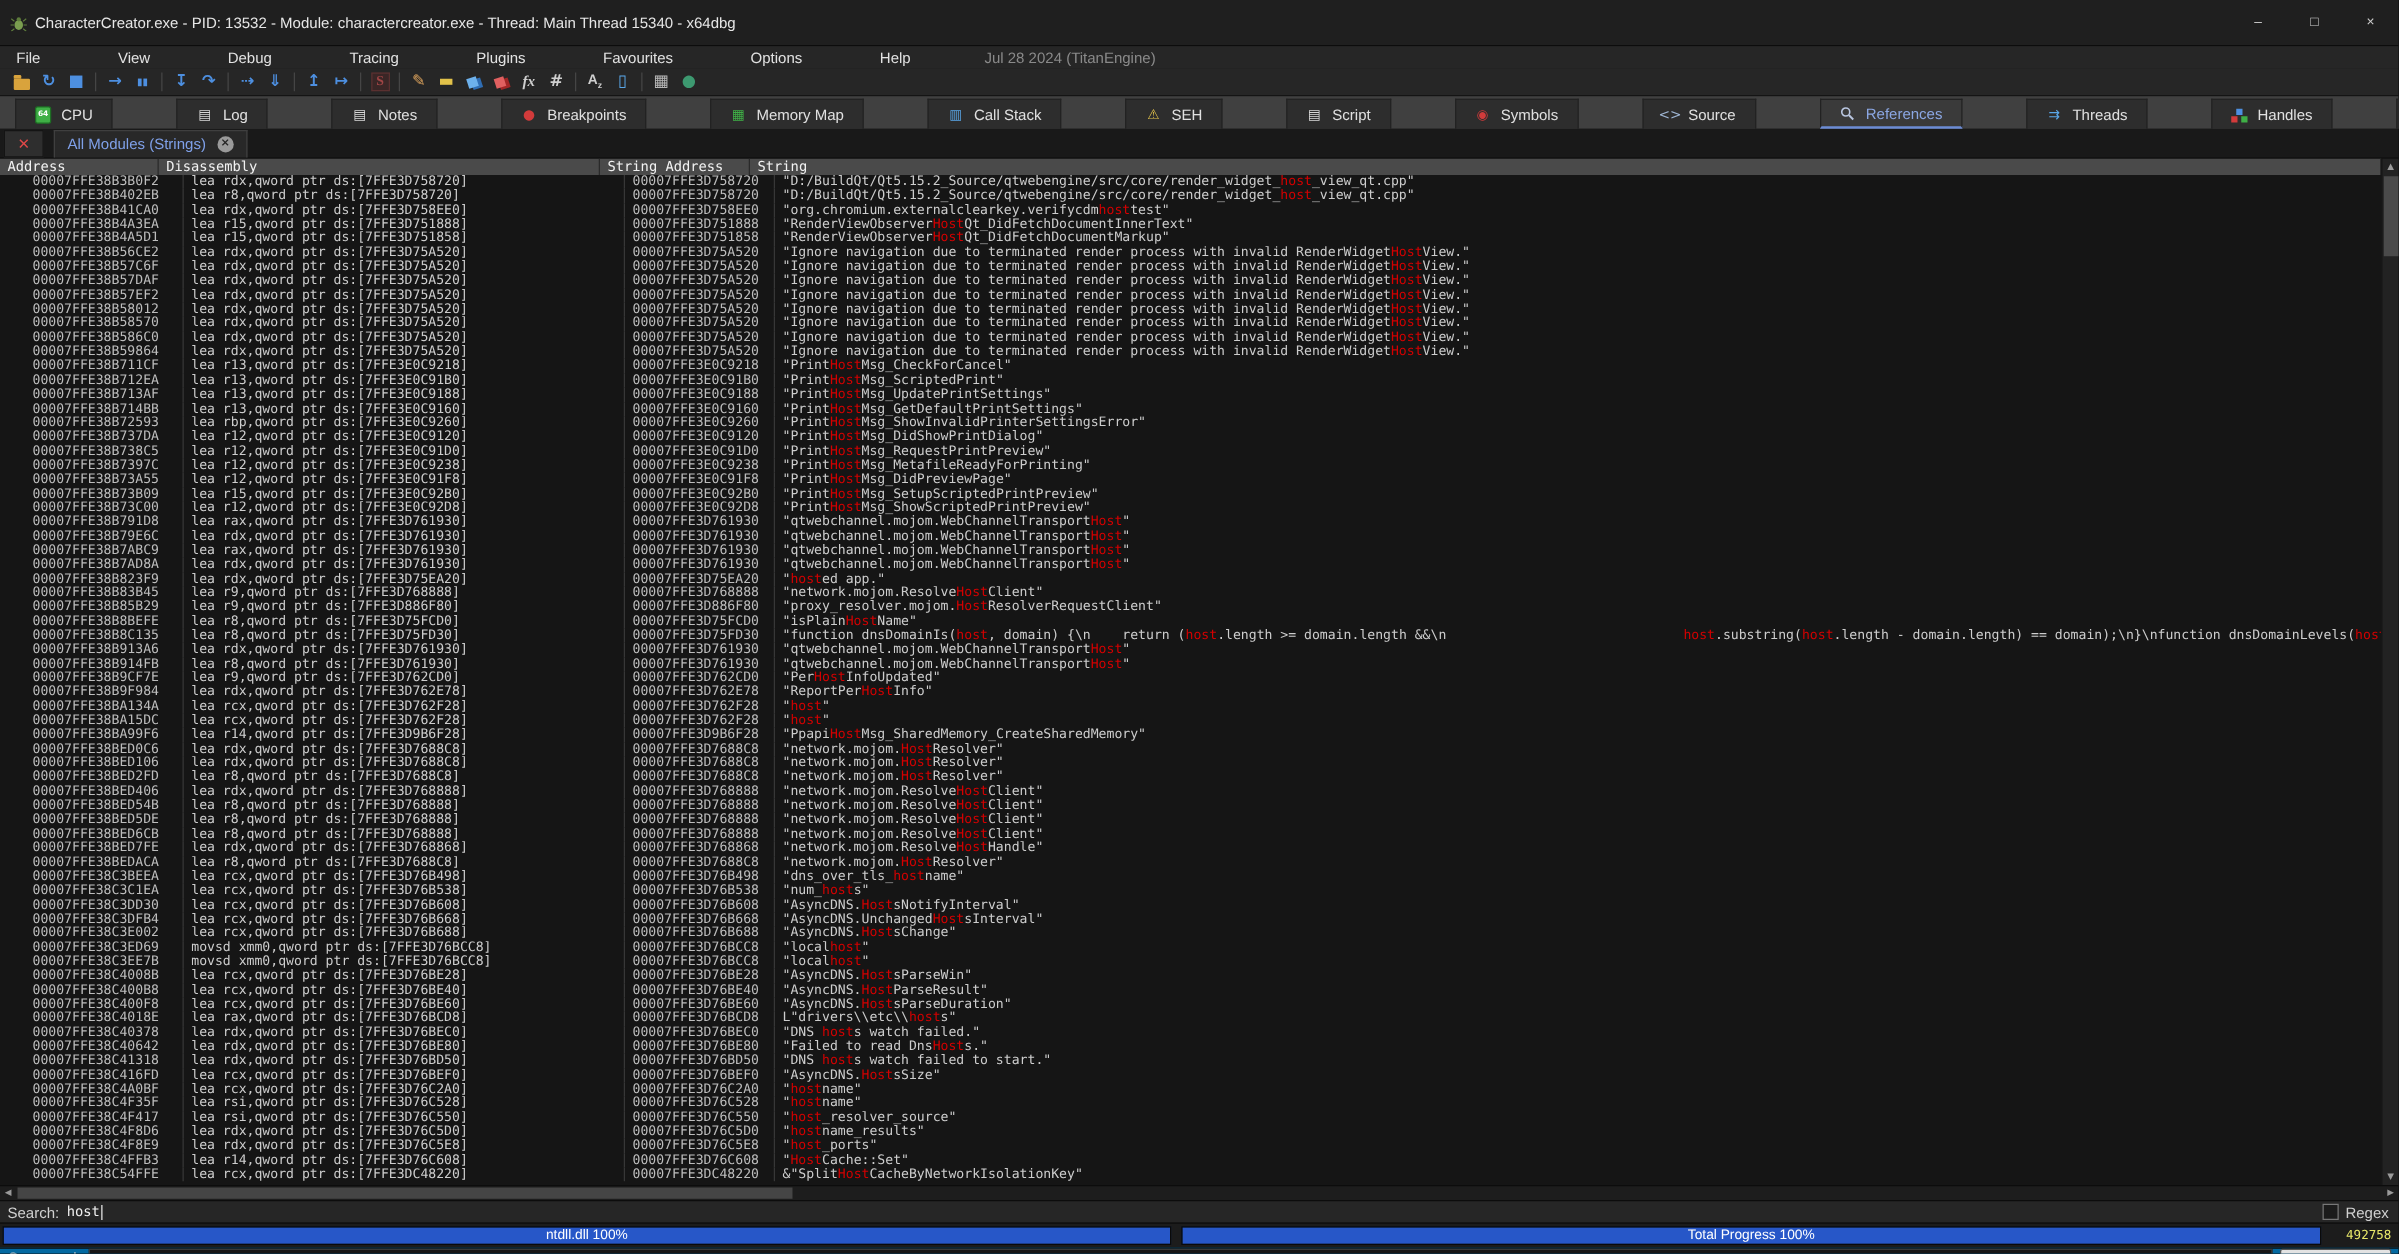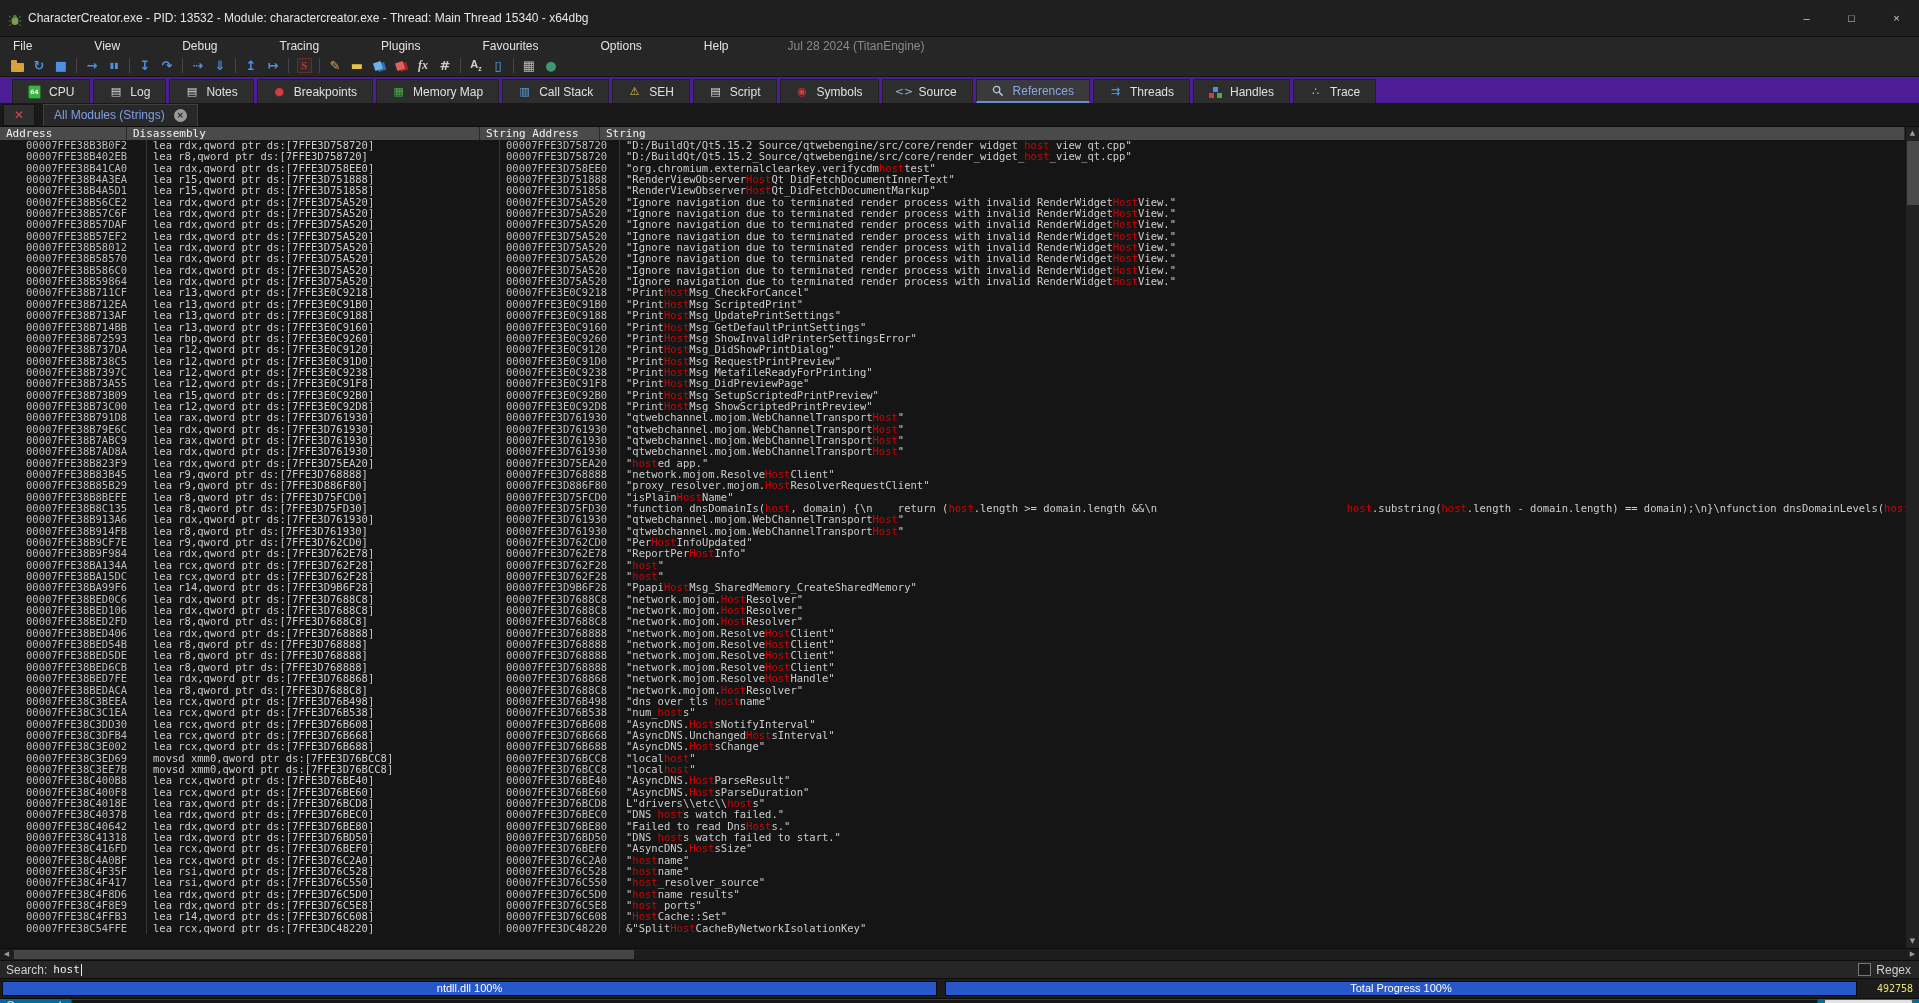--- a/index.html
+++ b/index.html
@@ -23,21 +23,21 @@
   .icon-folder::before{content:"";position:absolute;top:-3px;left:0;width:6px;height:3px;background:#d9a33c;border-radius:1px 1px 0 0;}
   .icon-cards{width:8px;height:8px;display:inline-block;transform:rotate(-18deg);margin-right:3px;}
   .icon-cards.blue{background:#6db1ec;box-shadow:3px 2px 0 #2f6db3;}
   .icon-cards.red{background:#e06060;box-shadow:3px 2px 0 #a22626;}
   .icon-syscall{background:#3a2626;border:1px solid #5a3030;width:13px;height:13px;line-height:12px;text-align:center;
        font:bold 11px/12px "Liberation Serif",serif;color:#a04545;display:inline-block;}
   .fx{font:italic bold 12px "Liberation Serif",serif;color:#cfcfcf;}
   .az{font:bold 11px "Liberation Sans",sans-serif;color:#cfcfcf;}
   .az sub{font-size:7px;}
   
-  .tabbar{height:26px;background:#4c1d95;display:flex;align-items:flex-end;padding-left:12px;}
+  .tabbar{height:26px;background:#404040;display:flex;align-items:flex-end;padding-left:12px;gap:48px;}
   .tab{height:24px;display:flex;align-items:center;padding:0 15px;margin-right:3px;background:#2d2d2d;
        font-size:12px;color:#e0e0e0;box-sizing:border-box;border:1px solid #222;border-bottom:none;white-space:nowrap;}
   .tab .ticon{margin-right:8px;display:inline-flex;align-items:center;justify-content:center;width:13px;height:13px;
        font-size:11px;font-family:"DejaVu Sans",sans-serif;}
   .tab.selected{background:#3a3a3a;color:#8ba7e3;border-bottom:2px solid #6c8cd5;}
   .chip{width:12px;height:12px;background:#3faf46;border:1px solid #1e6e24;border-radius:2px;color:#fff;
        font:bold 6px/11px "DejaVu Sans",sans-serif;text-align:center;display:inline-block;}
   .cubes{position:relative;width:13px;height:12px;display:inline-block;}
   .cubes::before{content:"";position:absolute;left:4px;top:1px;width:5px;height:5px;background:#4d8fe0;
        box-shadow:-4px 6px 0 #d23b3b,4px 6px 0 #3faf46;}
@@ -591,20 +591,26 @@
           <div class="tcell c-saddr">00007FFE3D76BCC8</div>
           <div class="tcell c-str">"local<span class="hl">host</span>"</div>
         </div>
         <div class="trow">
           <div class="tcell c-addr">00007FFE38C3EE7B</div>
           <div class="tcell c-dis">movsd xmm0,qword ptr ds:[7FFE3D76BCC8]</div>
           <div class="tcell c-saddr">00007FFE3D76BCC8</div>
           <div class="tcell c-str">"local<span class="hl">host</span>"</div>
         </div>
         <div class="trow">
+          <div class="tcell c-addr">00007FFE38C4008B</div>
+          <div class="tcell c-dis">lea rcx,qword ptr ds:[7FFE3D76BE28]</div>
+          <div class="tcell c-saddr">00007FFE3D76BE28</div>
+          <div class="tcell c-str">"AsyncDNS.<span class="hl">Host</span>sParseWin"</div>
+        </div>
+        <div class="trow">
           <div class="tcell c-addr">00007FFE38C400B8</div>
           <div class="tcell c-dis">lea rcx,qword ptr ds:[7FFE3D76BE40]</div>
           <div class="tcell c-saddr">00007FFE3D76BE40</div>
           <div class="tcell c-str">"AsyncDNS.<span class="hl">Host</span>ParseResult"</div>
         </div>
         <div class="trow">
           <div class="tcell c-addr">00007FFE38C400F8</div>
           <div class="tcell c-dis">lea rcx,qword ptr ds:[7FFE3D76BE60]</div>
           <div class="tcell c-saddr">00007FFE3D76BE60</div>
           <div class="tcell c-str">"AsyncDNS.<span class="hl">Host</span>sParseDuration"</div>

